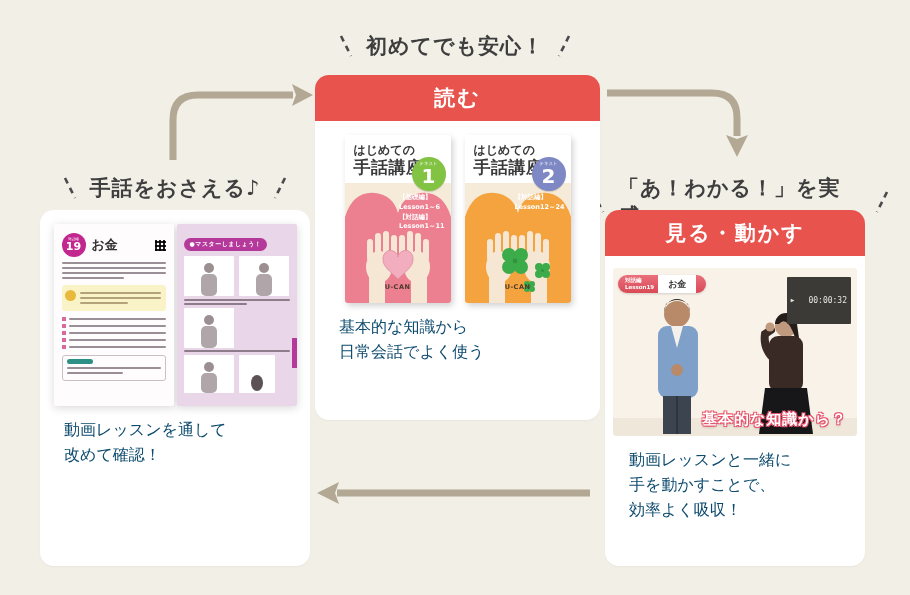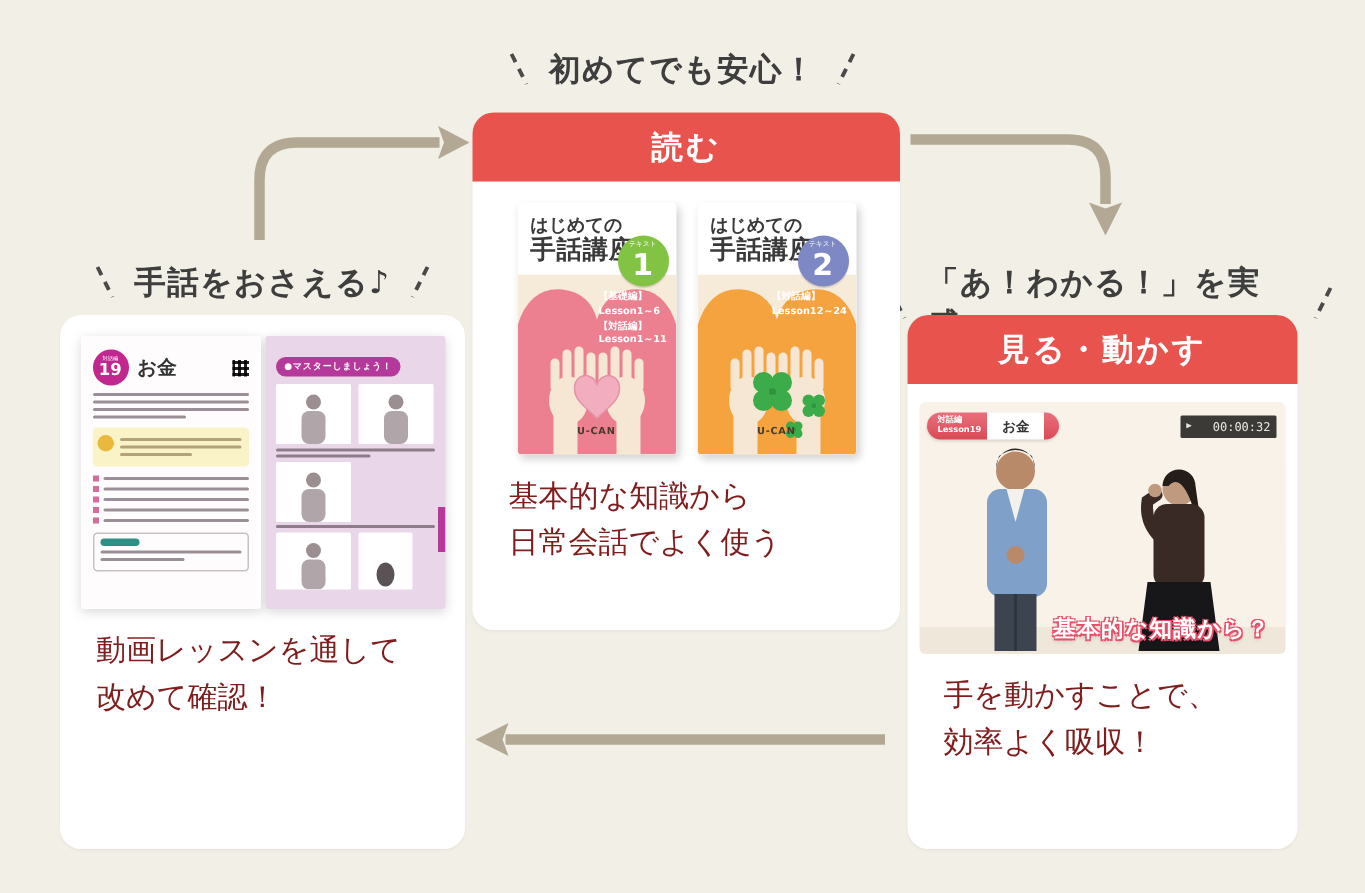--- a/index.html
+++ b/index.html
@@ -21,21 +21,21 @@
   .card{
     position:absolute;background:#ffffff;border-radius:14px;
     box-shadow:0 1px 2px rgba(0,0,0,0.04);
   }
   .card-header{
     height:46px;border-radius:14px 14px 0 0;background:#e8534e;
     display:flex;align-items:center;justify-content:center;
     color:#ffffff;font-weight:bold;font-size:21px;letter-spacing:2px;
   }
   .caption{
-    margin-top:12px;padding:0 24px;color:#7f1d1d;font-size:20px;
+    margin-top:12px;padding:0 24px;color:#0c4a6e;font-size:16px;
     line-height:1.55;font-weight:500;
   }
   .caption span{display:block;}
   
   #arrows{position:absolute;left:0;top:0;pointer-events:none;}
   
   .books-row{display:flex;justify-content:center;gap:14px;margin-top:14px;}
   .book{
     position:relative;width:106px;height:168px;background:#ffffff;border-radius:3px;
     box-shadow:2px 3px 6px rgba(0,0,0,0.18);overflow:hidden;
@@ -74,21 +74,21 @@
   }
   .v-badge-pill{
     background:#ffffff;color:#333;font-size:9px;font-weight:bold;
     display:flex;align-items:center;padding:0 10px;
   }
   .v-badge-cap{width:10px;background:linear-gradient(180deg,#e9707c,#d94a56);
     border-radius:0 9px 9px 0;}
   .v-time{
     position:absolute;right:6px;top:9px;background:#3b3a36;color:#e8e6df;
     font-family:"DejaVu Sans Mono","Liberation Mono",monospace;
-    font-size:8px;padding:3px 4px;border-radius:1px;display:flex;align-items:flex-start;gap:14px;
+    font-size:8px;padding:19px 4px;border-radius:1px;display:flex;align-items:flex-start;gap:14px;
   }
   .v-time .play{font-size:6px;}
   .v-caption{
     position:absolute;right:10px;bottom:7px;color:#ffffff;font-size:15px;font-weight:bold;
     text-shadow:-1px -1px 0 #e8506a,1px -1px 0 #e8506a,-1px 1px 0 #e8506a,1px 1px 0 #e8506a,0 2px 3px rgba(0,0,0,0.2);
     letter-spacing:1px;
   }
   
   .spread{
     display:flex;gap:3px;justify-content:center;margin:14px auto 0;width:246px;height:182px;
@@ -426,18 +426,19 @@
 
       <div class="v-time">
         <span class="play">▶</span>
         <span>00:00:32</span>
       </div>
 
       <div class="v-caption">基本的な知識から？</div>
     </div>
 
     <div class="caption">
+      <span>動画レッスンと一緒に</span>
       <span>手を動かすことで、</span>
       <span>効率よく吸収！</span>
     </div>
   </div>
 
 </div>
 
 </body></html>

